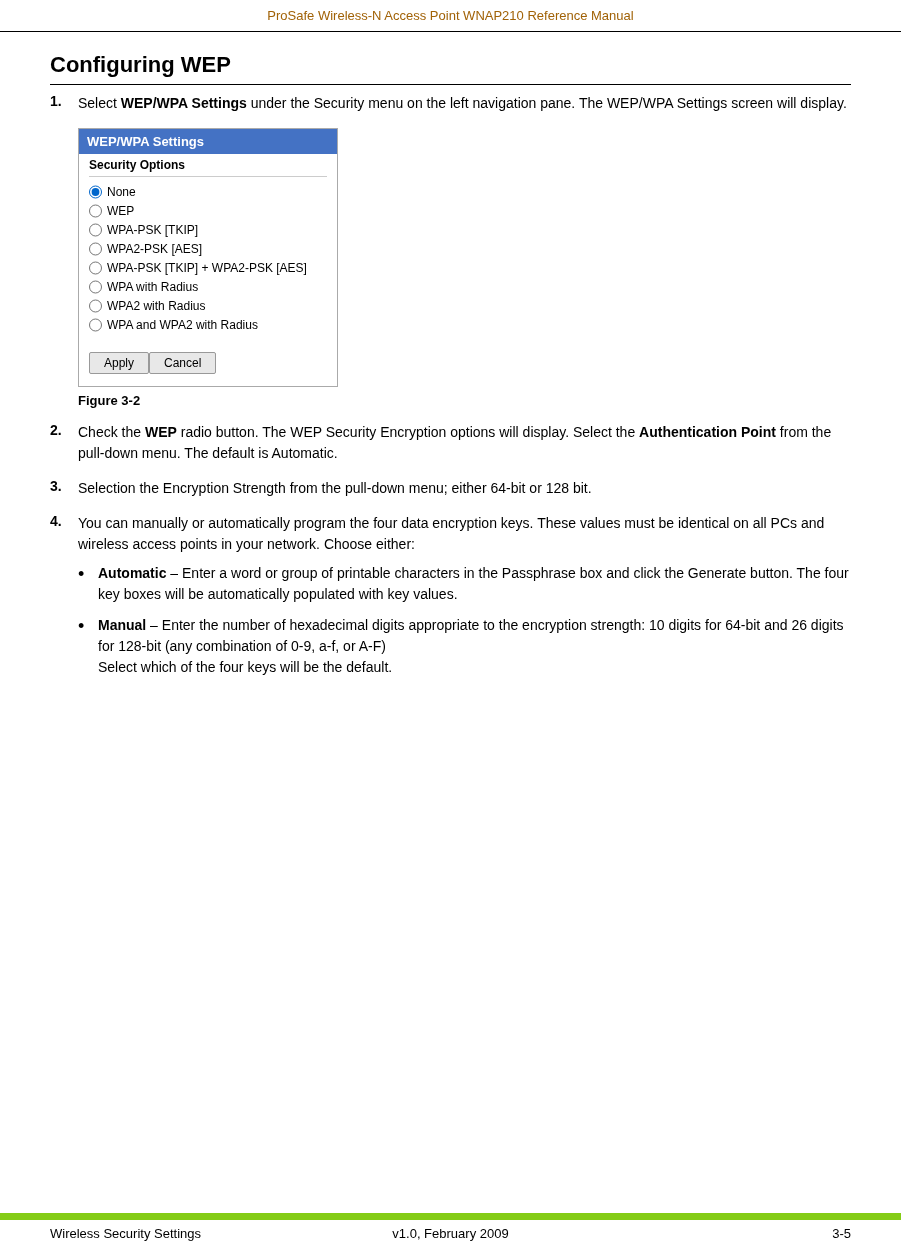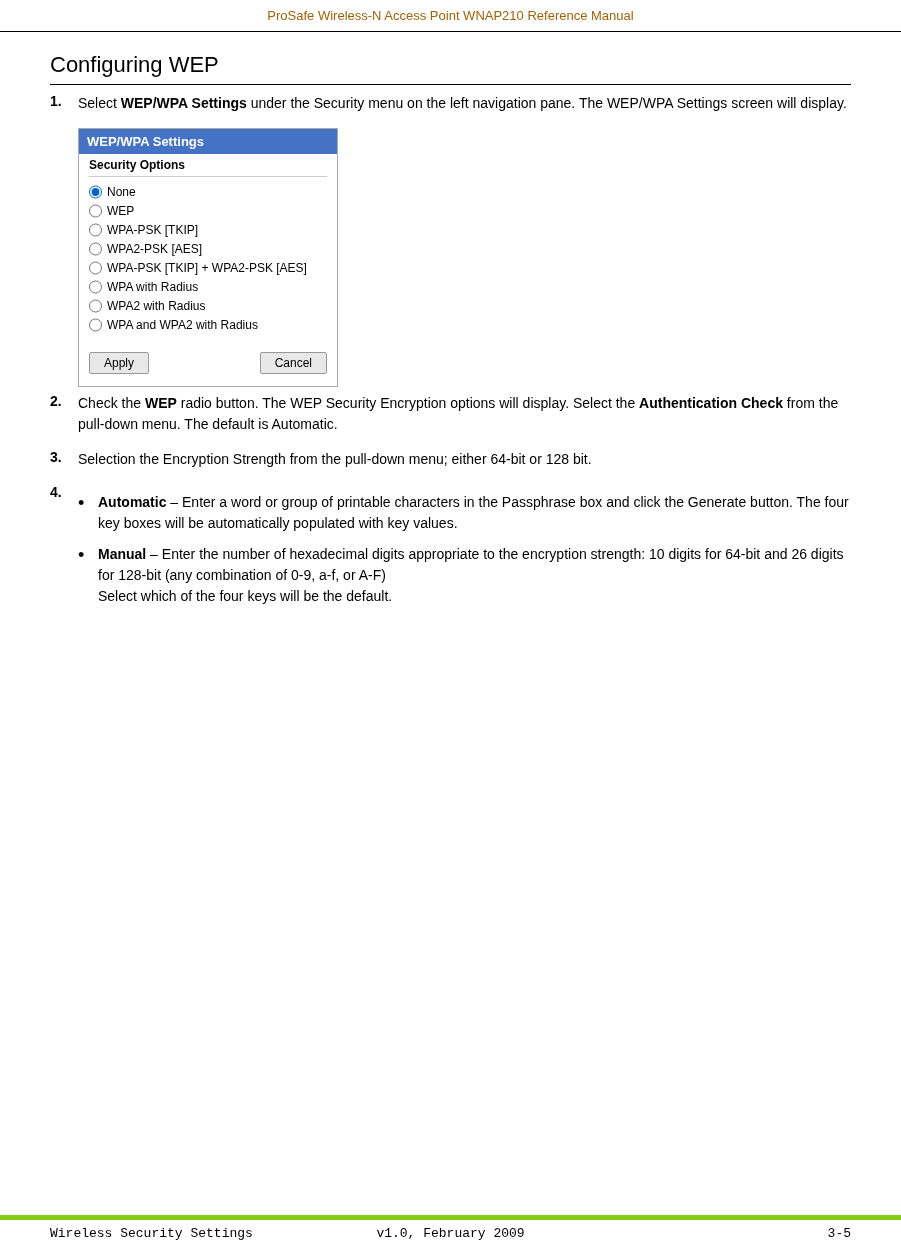--- a/index.html
+++ b/index.html
@@ -18,21 +18,21 @@
       color: #a16207;
       padding: 8px 40px;
       border-bottom: 1px solid #000;
       margin-bottom: 0;
     }
     .page-content {
       padding: 20px 50px 60px 50px;
     }
     .section-title {
       font-size: 22px;
-      font-weight: normal;
+      font-weight: bold;
       margin-bottom: 8px;
       padding-bottom: 6px;
       border-bottom: 1px solid #000;
     }
     .intro-text {
       margin: 16px 0 12px 0;
       font-size: 14px;
     }
     .step-inline {
       display: flex;
@@ -83,22 +83,21 @@
       display: flex;
       margin-bottom: 5px;
       font-size: 12px;
     }
     .radio-option input[type="radio"] {
       margin-right: 5px;
       accent-color: #0066cc;
     }
     .panel-buttons {
       display: flex;
-      justify-content: space-between;
-      gap: 6px;
+      justify-content: flex-start;
       margin-top: 14px;
       padding-top: 6px;
     }
     .panel-btn {
       padding: 3px 14px;
       font-size: 12px;
       background: #e8e8e8;
       border: 1px solid #999;
       cursor: pointer;
       border-radius: 2px;
@@ -123,27 +122,26 @@
       min-width: 20px;
       font-size: 18px;
       line-height: 1.2;
       padding-top: 1px;
     }
     .page-footer {
       position: absolute;
       bottom: 0;
       left: 0;
       right: 0;
-      border-top: 5px solid #84cc16;
+      border-top: 7px solid #84cc16;
       padding: 6px 50px;
       display: flex;
       justify-content: space-between;
       align-items: flex-start;
       font-size: 13px;
-      font-family: Liberation Mono, monospace;
     }
     .footer-center {
       position: absolute;
       left: 50%;
       transform: translateX(-50%);
       font-size: 13px;
     }
   </style>
 </head>
 <body>
@@ -204,36 +202,38 @@
         </div>
 
         <div class="panel-buttons">
           <button class="panel-btn">Apply</button>
           <button class="panel-btn">Cancel</button>
         </div>
       </div>
     </div>
   </div>
 
+  <div class="figure-label">Figure 3-2</div>
 
   <div class="step-inline">
     <div class="step-num-col">2.</div>
     <div class="step-text-col">
-      <span>Check the </span><strong>WEP</strong><span> radio button. The WEP Security Encryption options will display. Select the </span><strong>Authentication Check</strong><span> from the pull-down menu. The default is Automatic.</span>
+      <span>Check the </span><strong>WEP</strong><span> radio button. The WEP Security Encryption options will display. Select the </span><strong>Authentication Point</strong><span> from the pull-down menu. The default is Automatic.</span>
     </div>
   </div>
 
   <div class="step-inline">
     <div class="step-num-col">3.</div>
     <div class="step-text-col">Selection the Encryption Strength from the pull-down menu; either 64-bit or 128 bit.</div>
   </div>
 
   <div class="step-inline">
     <div class="step-num-col">4.</div>
     <div class="step-text-col">
+      <span>You can manually or automatically program the four data encryption keys. These values must be identical on all PCs and wireless access points in your network. Choose either:</span>
 
       
       <ul class="bullet-list">
         <li>
           <span class="bullet-dot">•</span>
           <span>
             <strong>Automatic</strong><span> – Enter a word or group of printable characters in the Passphrase box and click the Generate button. The four key boxes will be automatically populated with key values.</span>
           </span>
         </li>
         <li>

